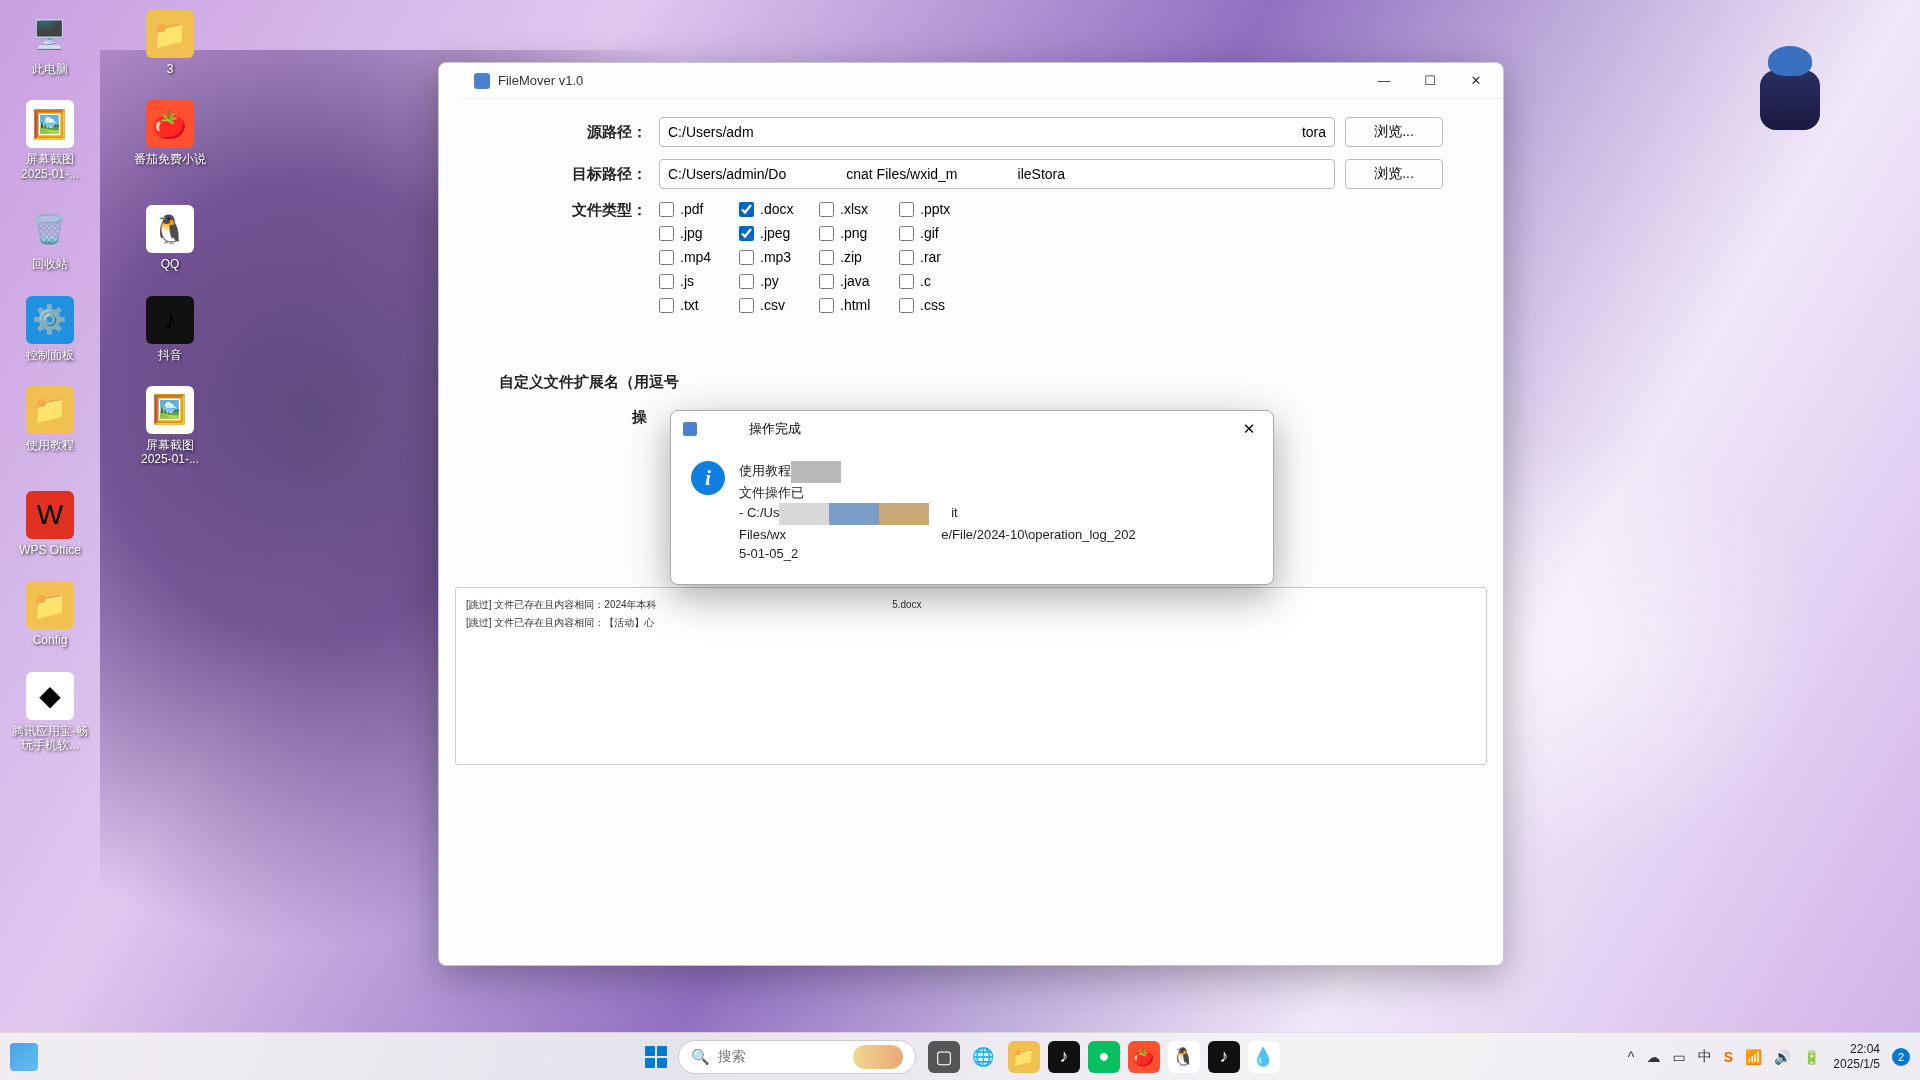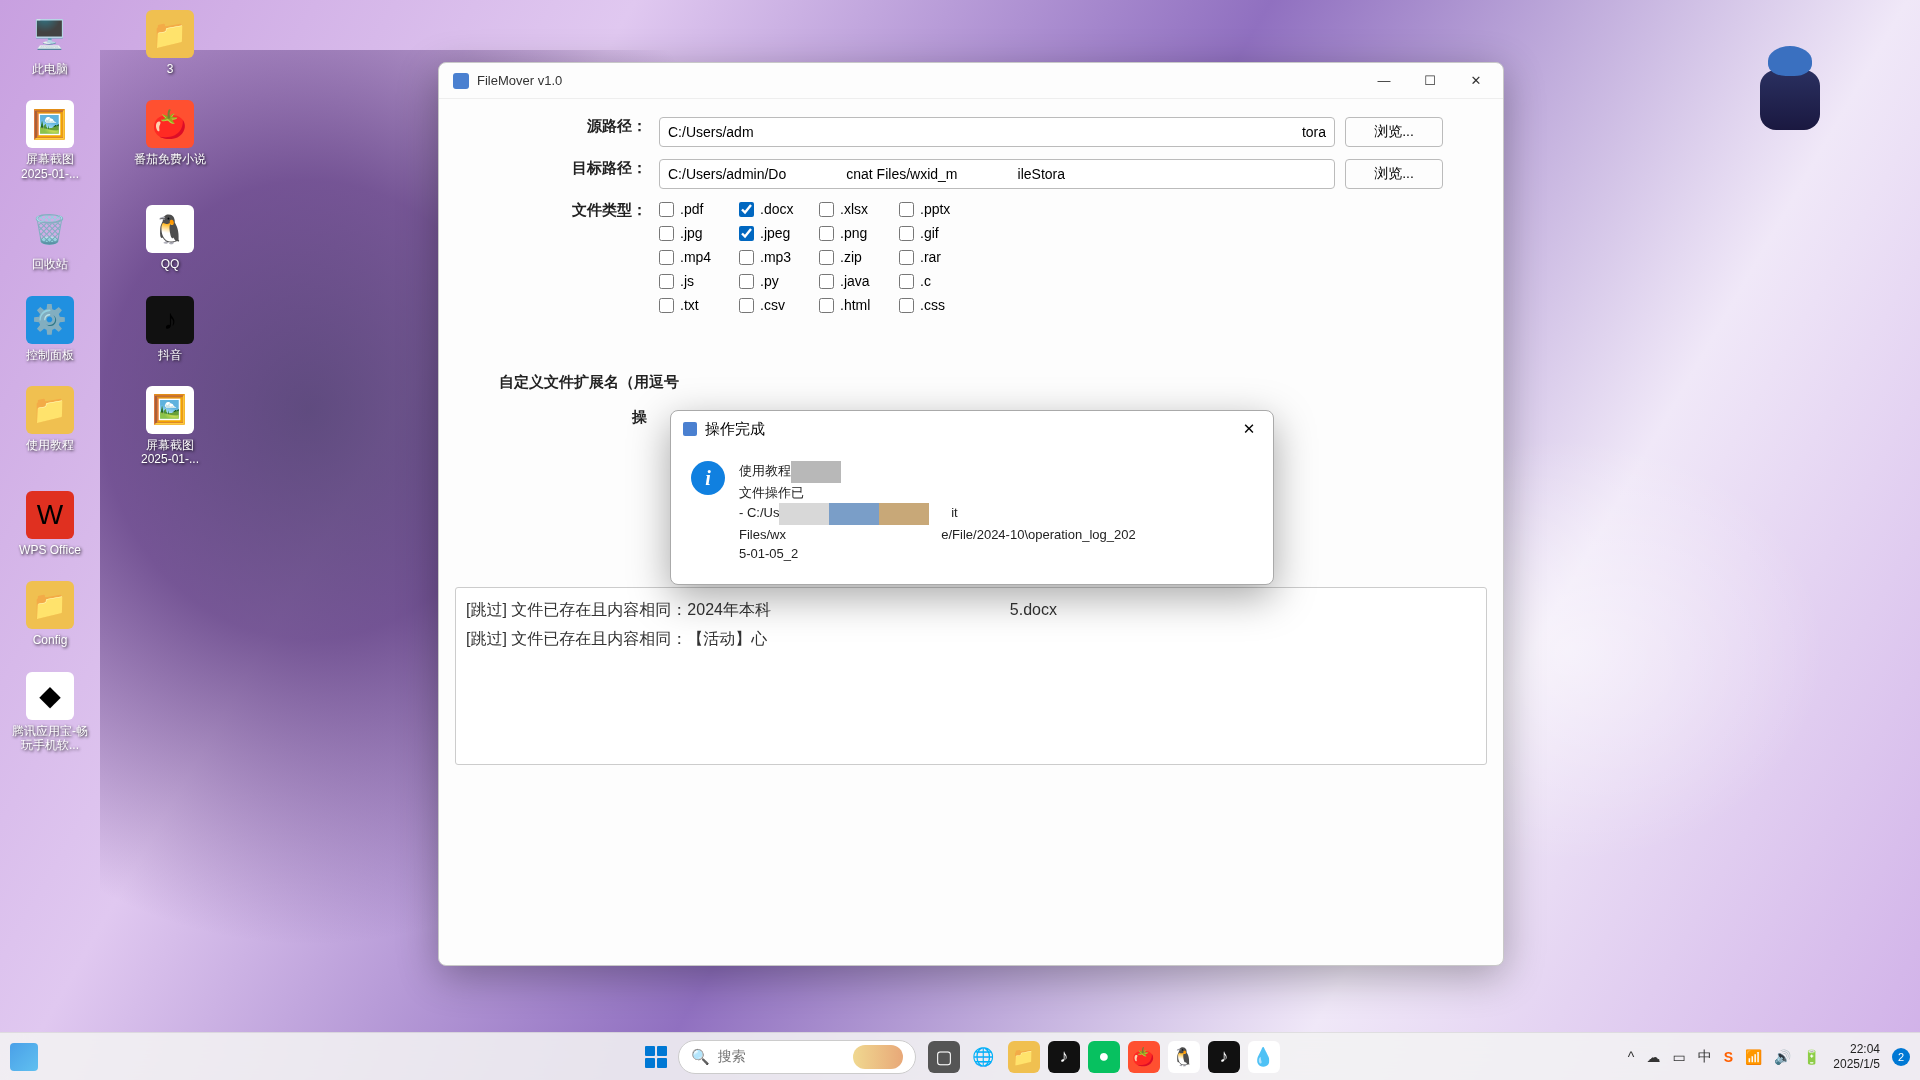--- a/index.html
+++ b/index.html
@@ -10,46 +10,46 @@
 .desktop-icons { position: absolute; top: 10px; left: 12px; display: flex; flex-direction: column; gap: 24px; z-index: 2; }
 .icon-row { display: flex; gap: 44px; }
 .d-icon { display: flex; flex-direction: column; align-items: center; width: 76px; cursor: pointer; }
 .d-icon-img { width: 48px; height: 48px; border-radius: 6px; display: flex; align-items: center; justify-content: center; font-size: 28px; }
 .d-icon-label { color: #fff; font-size: 12px; text-align: center; text-shadow: 1px 1px 3px rgba(0,0,0,0.9); margin-top: 4px; line-height: 1.2; max-width: 80px; }
 .assistant-widget { position: absolute; right: 80px; top: 30px; width: 100px; height: 140px; z-index: 2; }
 .assistant-body { width: 60px; height: 60px; background: linear-gradient(180deg, #2a3060 0%, #1a1840 100%); border-radius: 16px; margin: 40px auto 0; position: relative; }
 .assistant-head { width: 44px; height: 30px; background: #3a70c0; border-radius: 50% 50% 40% 40%; position: absolute; top: -24px; left: 8px; }
 .window { position: absolute; background: #fdfdfd; border: 1px solid #c8c8c8; border-radius: 8px; box-shadow: 0 10px 40px rgba(0,0,0,0.3); z-index: 10; }
 .main-window { left: 438px; top: 62px; width: 1066px; height: 904px; }
-.titlebar { height: 36px; display: flex; align-items: center; padding: 0 4px 0 14px; border-bottom: 1px solid #eee; }
+.titlebar { height: 36px; display: flex; align-items: center; padding: 0 4px 0 14px; border-bottom: 1px solid #eee; margin-left: 21px; }
 .titlebar-icon { width: 16px; height: 16px; background: #4a80d0; border-radius: 3px; margin-right: 8px; }
 .titlebar-title { flex: 1; font-size: 13px; color: #333; }
 .titlebar-btns { display: flex; }
 .tb-btn { width: 46px; height: 32px; display: flex; align-items: center; justify-content: center; font-size: 13px; color: #333; cursor: pointer; border-radius: 4px; }
 .form-area { padding: 18px 60px 10px 60px; }
-.form-row { display: flex; align-items: flex-start; margin-bottom: 12px; }
+.form-row { display: flex; align-items: center; margin-bottom: 12px; }
 .form-label { width: 160px; text-align: right; font-size: 15px; font-weight: 600; color: #222; padding-right: 12px; }
 .form-input { flex: 1; height: 30px; border: 1px solid #bbb; border-radius: 4px; padding: 0 8px; font-size: 14px; background: #fff; }
 .browse-btn { width: 98px; height: 30px; margin-left: 10px; border: 1px solid #bbb; border-radius: 4px; background: #fdfdfd; font-size: 14px; cursor: pointer; }
 .checks { flex: 1; display: flex; flex-direction: column; gap: 8px; }
 .check-row { display: flex; gap: 0; }
 .check-item { display: flex; align-items: center; width: 80px; font-size: 14px; }
 .check-item input { width: 15px; height: 15px; margin-right: 6px; accent-color: #0067c0; }
 .custom-ext-row { margin-top: 60px; }
 .op-mode-row { margin-top: 16px; }
 .btn-row { display: flex; justify-content: center; gap: 16px; margin-top: 100px; }
 .action-btn { width: 160px; height: 32px; border: 1px solid #bbb; border-radius: 4px; background: #fdfdfd; font-size: 14px; cursor: pointer; }
-.log-area { margin: 18px 16px 16px 16px; border: 1px solid #ccc; border-radius: 3px; height: 178px; padding: 8px 10px; font-size: 16px; color: #333; overflow-y: scroll; background: #fff; line-height: 1.8; position: relative; }
+.log-area { margin: 18px 16px 16px 16px; border: 1px solid #ccc; border-radius: 3px; height: 178px; padding: 8px 10px; font-size: 10px; color: #333; overflow-y: scroll; background: #fff; line-height: 1.8; position: relative; }
 .log-area::-webkit-scrollbar { width: 16px; }
 .log-area::-webkit-scrollbar-track { background: #f0f0f0; }
 .log-area::-webkit-scrollbar-thumb { background: #c0c0c0; border-radius: 3px; }
 .dialog { position: absolute; left: 670px; top: 410px; width: 604px; background: #fff; border: 1px solid #aaa; border-radius: 8px; box-shadow: 0 12px 40px rgba(0,0,0,0.35); z-index: 20; }
 .dialog-title { height: 36px; display: flex; align-items: center; padding: 0 10px 0 12px; }
 .dialog-title-icon { width: 14px; height: 14px; background: #4a80d0; border-radius: 2px; margin-right: 8px; }
-.dialog-title-text { flex: 1; font-size: 15px; }
+.dialog-title-text { flex: 1; font-size: 13px; margin-left: 44px; }
 .dialog-close { width: 28px; height: 28px; display: flex; align-items: center; justify-content: center; cursor: pointer; font-size: 15px; border-radius: 4px; }
 .dialog-body { padding: 14px 20px 20px 20px; display: flex; gap: 14px; }
 .info-icon { width: 34px; height: 34px; border-radius: 50%; background: #1080e0; color: #fff; display: flex; align-items: center; justify-content: center; font-size: 20px; font-weight: bold; flex-shrink: 0; font-style: italic; font-family: Georgia, serif; }
 .dialog-text { font-size: 13px; line-height: 1.5; color: #222; word-break: break-all; }
 .dialog-footer { padding: 0 20px 18px 20px; display: flex; justify-content: flex-end; }
 .ok-btn { width: 108px; height: 28px; border: 1px solid #0067c0; border-radius: 4px; background: #fff; color: #0067c0; font-size: 13px; cursor: pointer; }
 .censor { display: inline-block; background: #ccc; vertical-align: middle; }
 .censor.a { background: #b8b8b8; width: 50px; height: 22px; }
 .censor.b { background: #d8d8d8; width: 50px; height: 22px; }
 .censor.c { background: #7a9ec8; width: 50px; height: 22px; }

